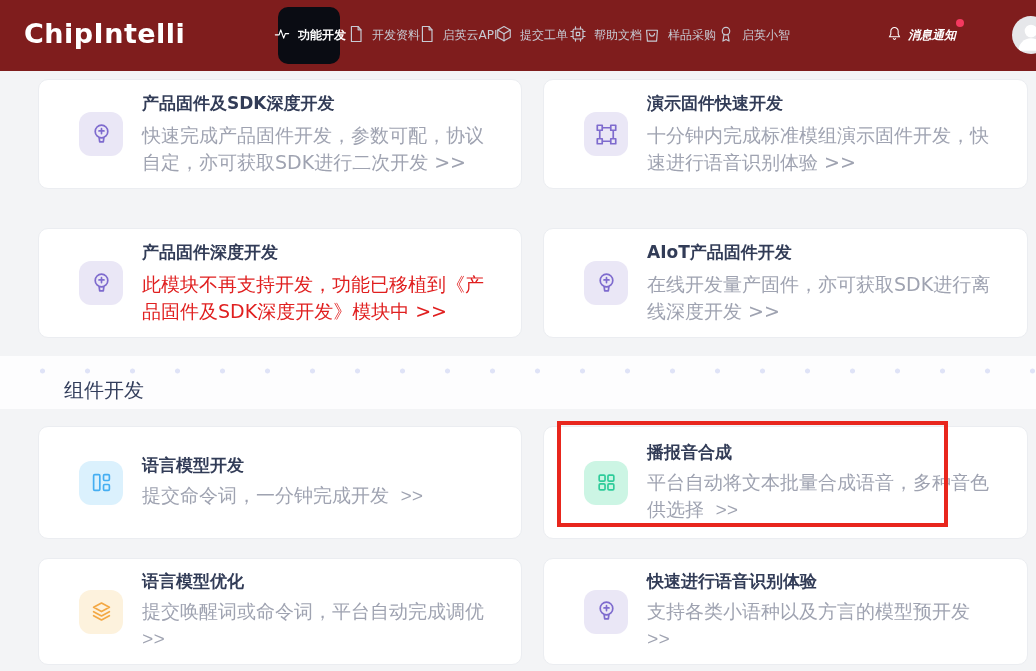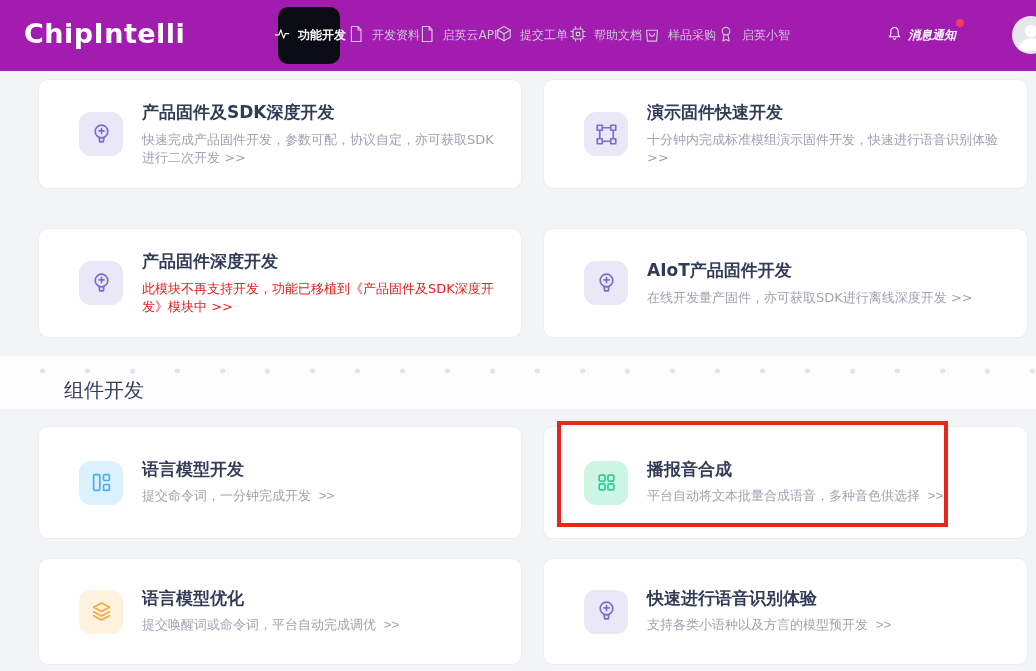--- a/index.html
+++ b/index.html
@@ -1,20 +1,20 @@
 <!DOCTYPE html>
 <html><head>
 <meta charset="utf-8">
 <style>
   * { margin:0; padding:0; box-sizing:border-box; }
   html,body { width:1036px; height:671px; overflow:hidden; }
   body { background:#f3f4f6; font-family:"DejaVu Sans","Liberation Sans",sans-serif; }
 
   
-  .header { position:relative; height:71px; background:#a21caf; }
+  .header { position:relative; height:71px; background:#7f1d1d; }
   .logo { position:absolute; left:24px; top:18px; font-size:27px; font-weight:bold; color:#ffffff; letter-spacing:.5px; }
   .nav { position:absolute; left:278px; top:7px; display:flex; gap:12px; }
   .nav-item { width:62px; height:57px; display:flex; flex-direction:row; align-items:center; justify-content:center; gap:6px; color:#c7cad3; font-size:12px; border-radius:10px; cursor:pointer; white-space:nowrap; }
   .nav-item svg { width:20px; height:20px; stroke:currentColor; fill:none; stroke-width:1.4; stroke-linecap:round; stroke-linejoin:round; }
   .nav-item.active { background:#0a0c13; color:#ffffff; font-weight:bold; }
   .notify { position:absolute; left:886px; top:25px; display:flex; align-items:center; gap:5px; color:#ffffff; }
   .notify svg { width:17px; height:17px; stroke:#fff; fill:none; stroke-width:1.5; stroke-linecap:round; }
   .notify-label { font-size:12px; font-style:italic; font-weight:bold; }
   .notify-dot { position:absolute; right:-8px; top:-6px; width:8px; height:8px; border-radius:50%; }
   .avatar { position:absolute; left:1012px; top:16px; width:38px; height:38px; border-radius:50%; background:#e6e7ea; overflow:hidden; }
@@ -25,21 +25,21 @@
   .grid { margin-left:38px; width:990px; display:grid; grid-template-columns:484px 485px; column-gap:21px; }
   .grid.g1 { row-gap:39px; }
   .grid.g2 { row-gap:19px;font-family:Liberation Mono, monospace; }
   .card { position:relative; background:#fff; border:1px solid #ebedf1; border-radius:10px; display:flex; align-items:center; padding:0 24px 0 40px; gap:19px; cursor:pointer; }
   .g1 .card { height:110px; }
   .g2 .card.r1 { height:113px; }
   .g2 .card.r2 { height:107px; }
   .icon-box { width:44px; height:44px; border-radius:12px; flex:none; display:flex; align-items:center; justify-content:center; }
   .icon-box svg { width:27px; height:27px; stroke:currentColor; fill:none; stroke-width:1.5; stroke-linecap:round; stroke-linejoin:round; }
   .card-title { font-size:17px; font-weight:bold; color:#323c57; margin-bottom:7px; }
-  .card-desc { font-size:13px; color:#9fa3b1; line-height:1.42; }
+  .card-desc { font-size:19px; color:#9fa3b1; line-height:1.42; }
 
   
   .section-band { margin-top:18px; height:53px; background:#fdfdfe; padding:21px 0 0 64px;
      background-image:radial-gradient(circle, #dfe3f7 2.2px, rgba(255,255,255,0) 2.8px);
      background-size:45px 6px; background-repeat:repeat-x; background-position:20px 12px; }
   .section-title { font-family:"DejaVu Serif","Liberation Serif",serif; font-size:20px; color:#333e5c; }
 
   
   .red-box { position:absolute; left:13px; top:-6px; width:391px; height:106px; border:4px solid #e8261d; pointer-events:none; z-index:3; }
 </style>

